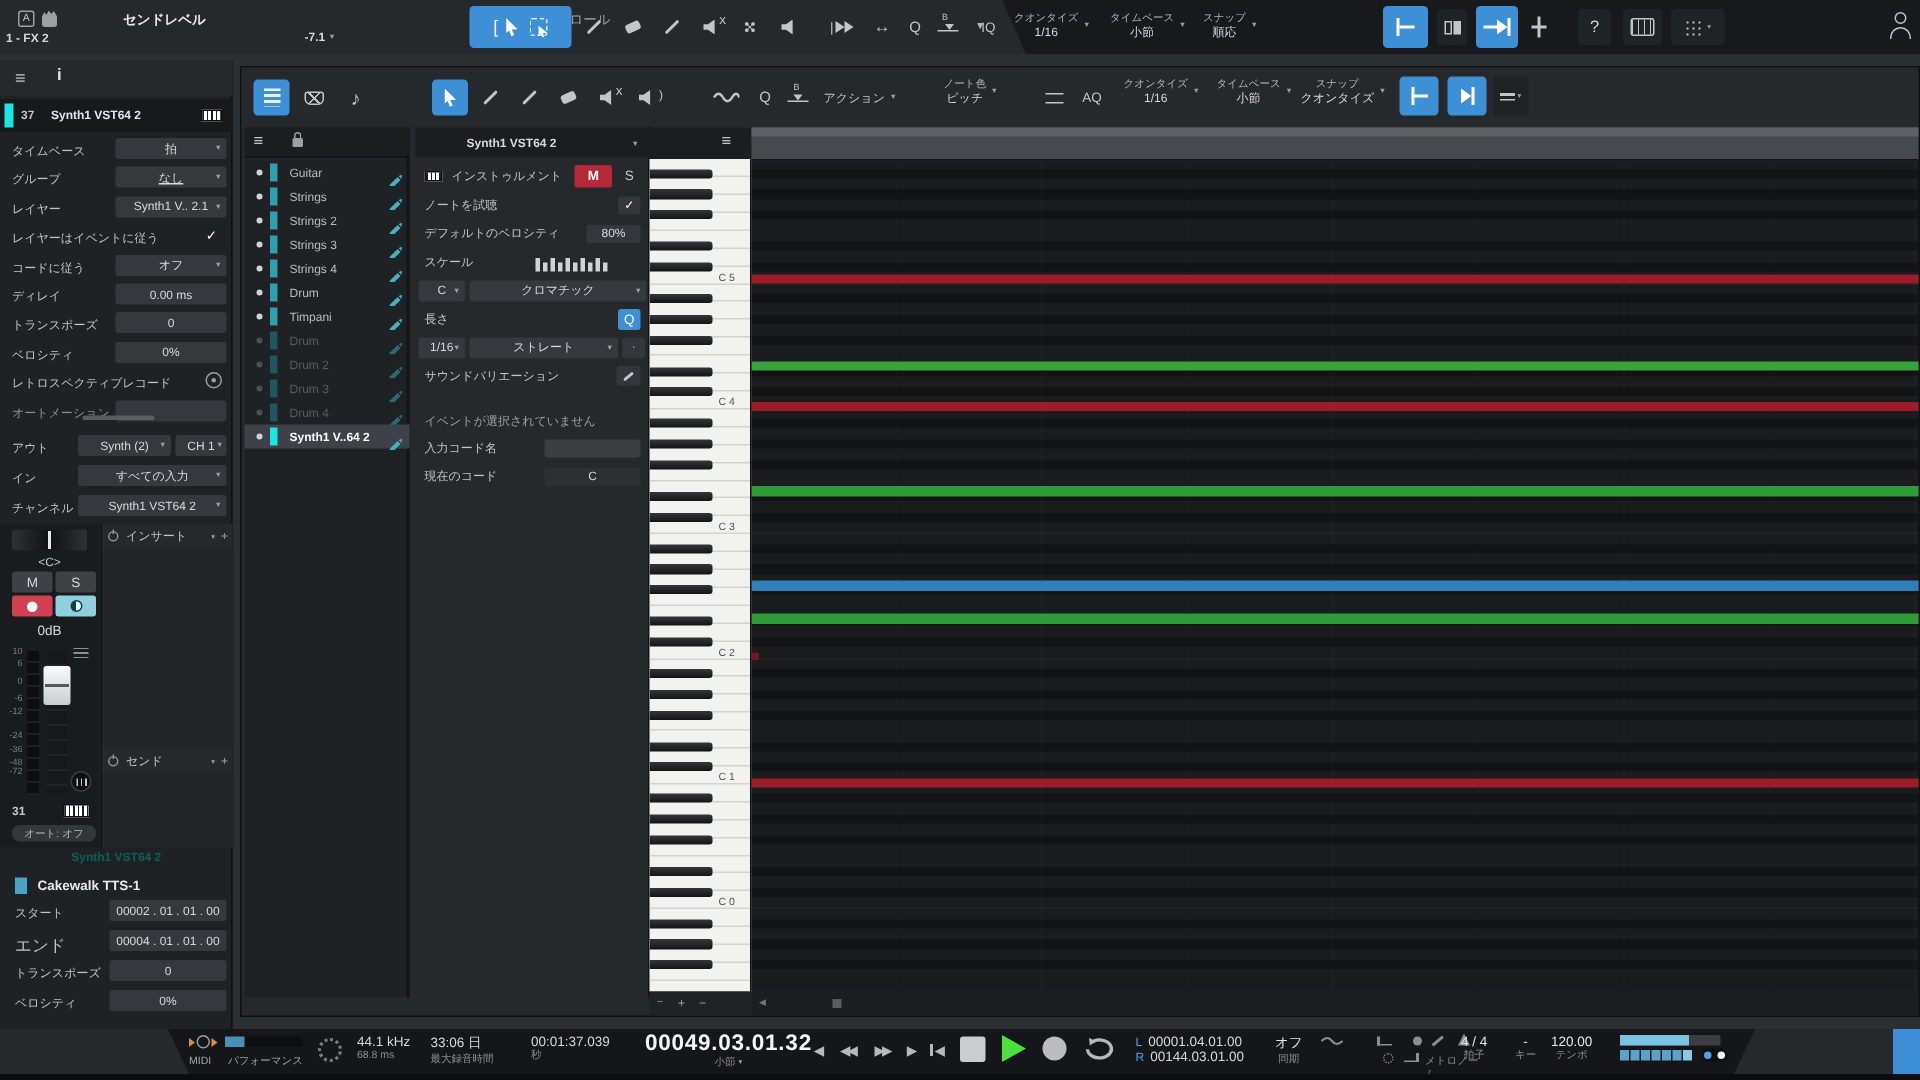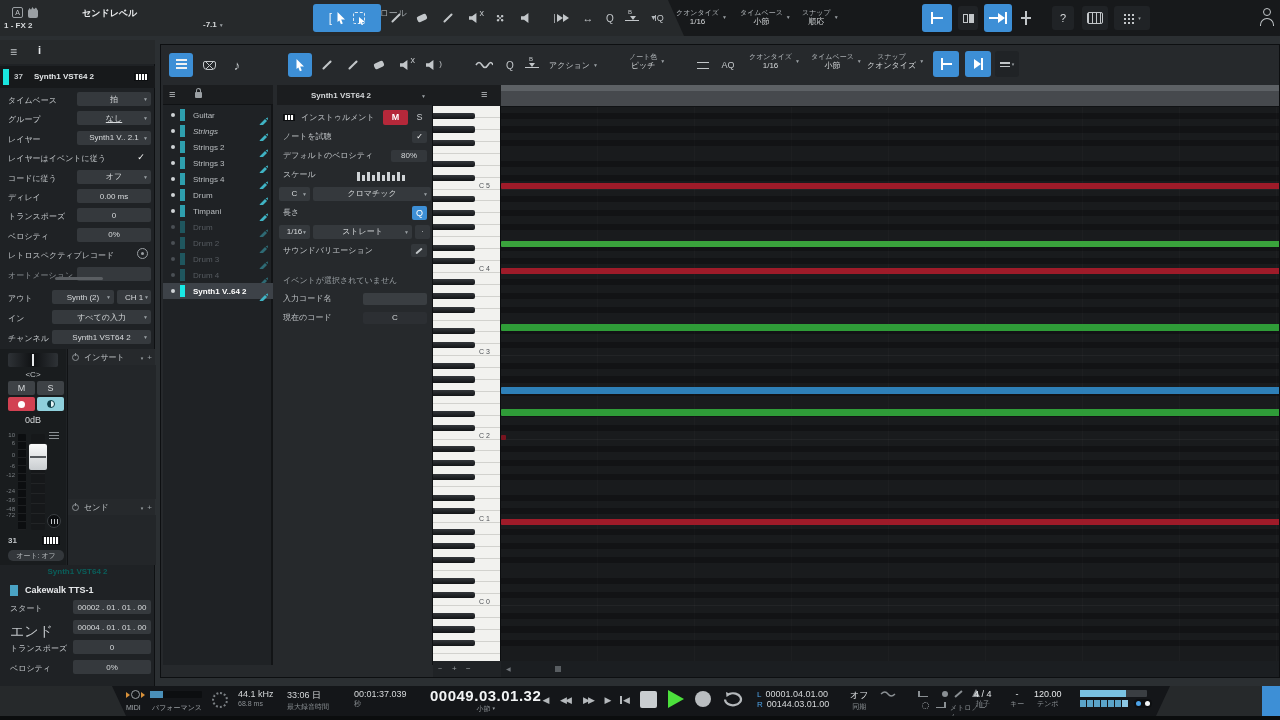--- a/index.html
+++ b/index.html
@@ -259,21 +259,21 @@
 
     <div class="abs center cyan bold" style="left:0;top:525px;width:155px;height:12px;font-size:8px;color:#0a5f5b">Synth1 VST64 2</div>
 
     <div class="abs flex" style="left:0;top:542px;width:155px;height:16px">
       <span style="margin-left:10px;width:8px;height:11px;background:#4aa3c4"></span>
       <span class="bold" style="margin-left:7px;font-size:9px;color:#e8eaec">Cakewalk TTS-1</span>
     </div>
     <div id="event-rows" class="abs" style="left:0;top:560px;width:155px;height:86px">
         <div style="position: absolute; left: 10px; top: 3px; font-size: 8px; color: rgb(194, 198, 201);">スタート</div>
         <div style="position: absolute; left: 73px; top: 0px; width: 78px; height: 14px; background: rgb(53, 57, 61); border-radius: 2px; display: flex; align-items: center; justify-content: center; font-size: 8px; color: rgb(216, 219, 221);">00002 . 01 . 01 . 00</div>
-        <div style="position: absolute; left: 10px; top: 23px; font-size: 14px; color: rgb(194, 198, 201);">エンド</div>
+        <div style="position: absolute; left: 10px; top: 23px; font-size: 11px; color: rgb(194, 198, 201);">エンド</div>
         <div style="position: absolute; left: 73px; top: 20px; width: 78px; height: 14px; background: rgb(53, 57, 61); border-radius: 2px; display: flex; align-items: center; justify-content: center; font-size: 8px; color: rgb(216, 219, 221);">00004 . 01 . 01 . 00</div>
         <div style="position: absolute; left: 10px; top: 43px; font-size: 8px; color: rgb(194, 198, 201);">トランスポーズ</div>
         <div style="position: absolute; left: 73px; top: 40px; width: 78px; height: 14px; background: rgb(53, 57, 61); border-radius: 2px; display: flex; align-items: center; justify-content: center; font-size: 8px; color: rgb(216, 219, 221);">0</div>
         <div style="position: absolute; left: 10px; top: 63px; font-size: 8px; color: rgb(194, 198, 201);">ベロシティ</div>
         <div style="position: absolute; left: 73px; top: 60px; width: 78px; height: 14px; background: rgb(53, 57, 61); border-radius: 2px; display: flex; align-items: center; justify-content: center; font-size: 8px; color: rgb(216, 219, 221);">0%</div>
       </div>
   </div>
 
   <div class="abs" style="left:160px;top:44px;width:1120px;height:634px;background:#26292c;border:1px solid #0d0f11">
 
@@ -385,21 +385,21 @@
             <div style="position: absolute; left: 8px; top: 6px; width: 4px; height: 4px; border-radius: 50%; background: rgb(207, 211, 214);"></div>
             <div style="position: absolute; left: 17px; top: 2px; width: 5px; height: 12px; background: rgb(46, 159, 174);"></div>
             <div style="position: absolute; left: 30px; top: 4px; font-size: 8px; color: rgb(185, 189, 192);">Guitar</div>
             <div style="position: absolute; left: 96px; top: 4px; width: 9px; height: 9px;"><svg width="9" height="9" viewBox="0 0 9 9">
                 <path d="M0.5 8.5 L6 3 L8 5 L2.5 10.5 Z M6.7 2.3 L8.7 4.3 L9 1.5 Z" fill="#3fb3c4"></path>
               </svg></div>
           </div>
           <div style="position: absolute; left: 0px; top: 16px; width: 110px; height: 16px;">
             <div style="position: absolute; left: 8px; top: 6px; width: 4px; height: 4px; border-radius: 50%; background: rgb(207, 211, 214);"></div>
             <div style="position: absolute; left: 17px; top: 2px; width: 5px; height: 12px; background: rgb(46, 159, 174);"></div>
-            <div style="position: absolute; left: 30px; top: 4px; font-size: 8px; color: rgb(185, 189, 192); font-style: italic;">Strings</div>
+            <div style="position: absolute; left: 30px; top: 4px; font-size: 8px; color: rgb(185, 189, 192);">Strings</div>
             <div style="position: absolute; left: 96px; top: 4px; width: 9px; height: 9px;"><svg width="9" height="9" viewBox="0 0 9 9">
                 <path d="M0.5 8.5 L6 3 L8 5 L2.5 10.5 Z M6.7 2.3 L8.7 4.3 L9 1.5 Z" fill="#3fb3c4"></path>
               </svg></div>
           </div>
           <div style="position: absolute; left: 0px; top: 32px; width: 110px; height: 16px;">
             <div style="position: absolute; left: 8px; top: 6px; width: 4px; height: 4px; border-radius: 50%; background: rgb(207, 211, 214);"></div>
             <div style="position: absolute; left: 17px; top: 2px; width: 5px; height: 12px; background: rgb(46, 159, 174);"></div>
             <div style="position: absolute; left: 30px; top: 4px; font-size: 8px; color: rgb(185, 189, 192);">Strings 2</div>
             <div style="position: absolute; left: 96px; top: 4px; width: 9px; height: 9px;"><svg width="9" height="9" viewBox="0 0 9 9">
                 <path d="M0.5 8.5 L6 3 L8 5 L2.5 10.5 Z M6.7 2.3 L8.7 4.3 L9 1.5 Z" fill="#3fb3c4"></path>

